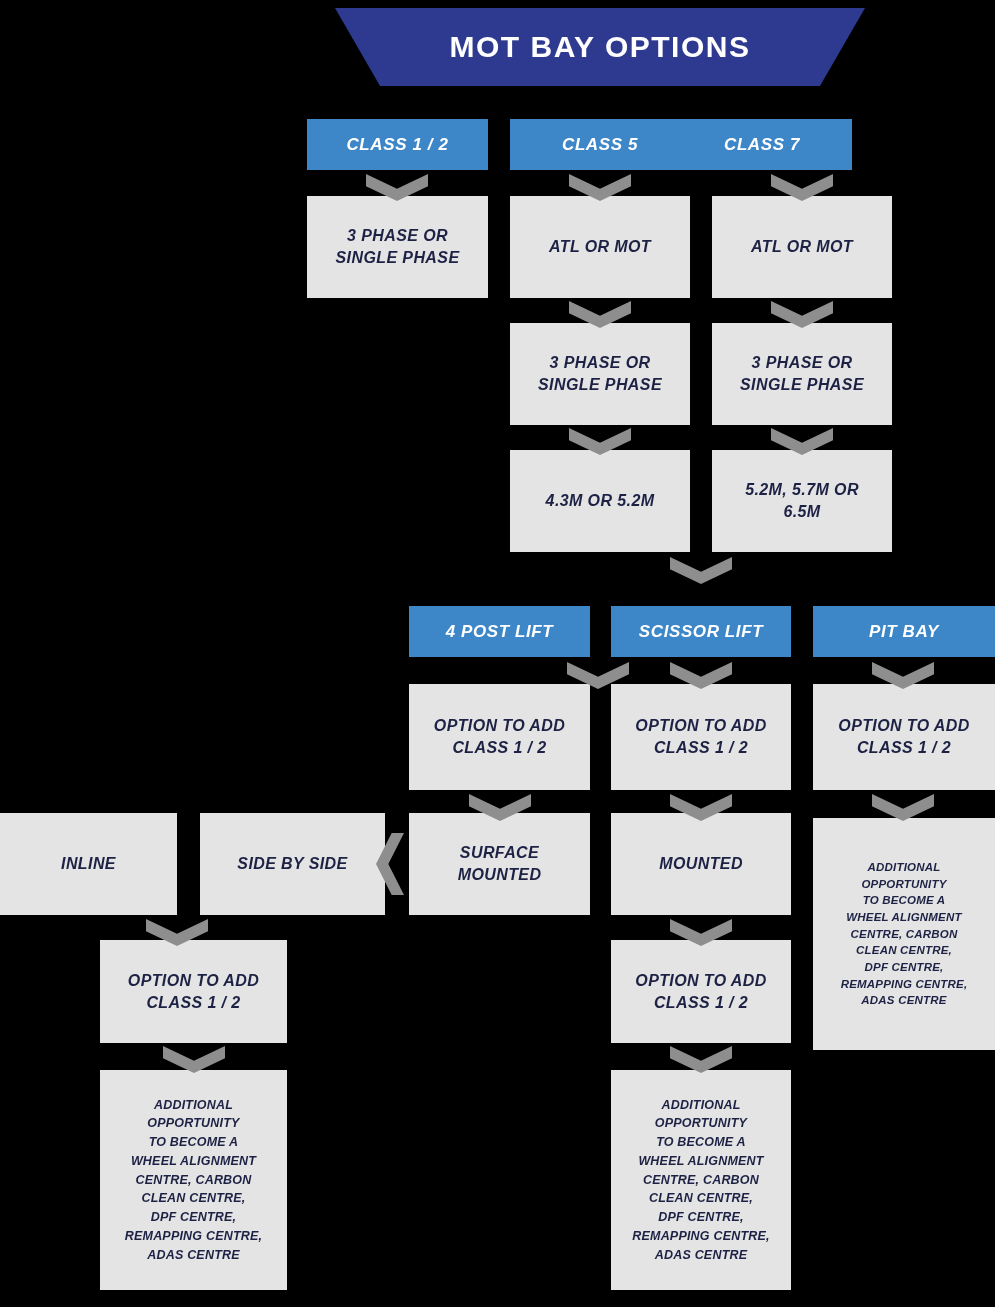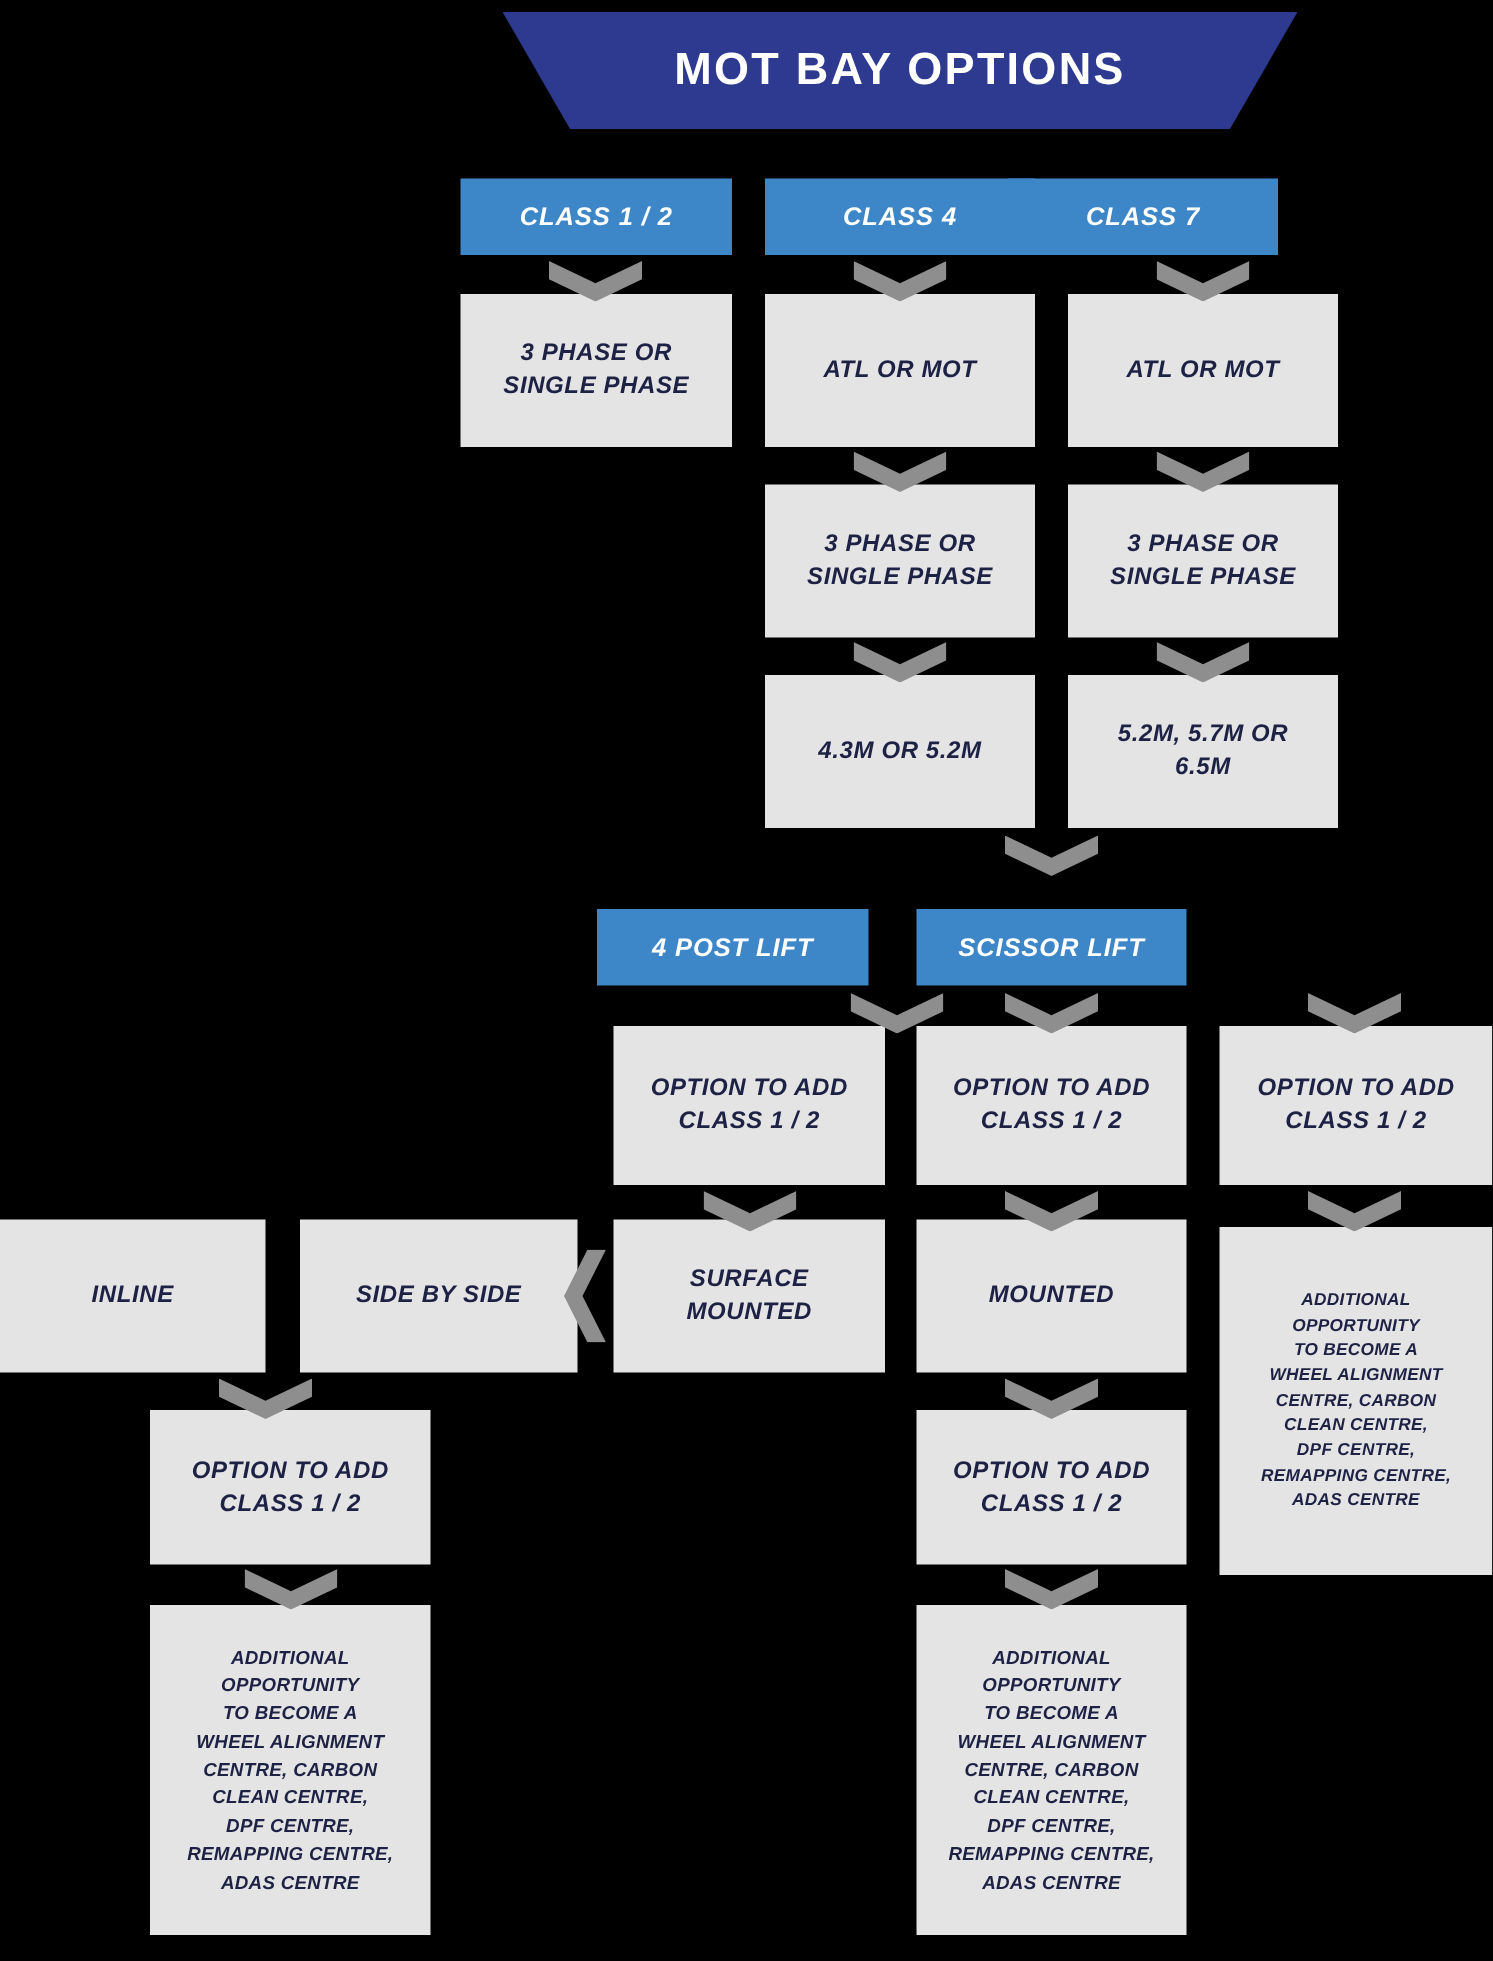--- a/index.html
+++ b/index.html
@@ -52,39 +52,40 @@
 </head>
 <body>
 
 <div class="canvas">
 
   <div class="abs banner" style="left:335px;top:8px;width:530px;height:78px">
     <span class="banner-text">MOT BAY OPTIONS</span>
   </div>
 
   <div class="abs box blue" style="left:307px;top:119px;width:181px;height:51px">CLASS 1 / 2</div>
-  <div class="abs box blue" style="left:510px;top:119px;width:180px;height:51px">CLASS 4</div>
+  <div class="abs box blue" style="left:510px;top:119px;width:180px;height:51px">CLASS 5</div>
   <div class="abs box blue" style="left:672px;top:119px;width:180px;height:51px">CLASS 7</div>
 
   <div class="abs box gray" style="left:307px;top:196px;width:181px;height:102px">3 PHASE OR
 SINGLE PHASE</div>
   <div class="abs box gray" style="left:510px;top:196px;width:180px;height:102px">ATL OR MOT</div>
   <div class="abs box gray" style="left:712px;top:196px;width:180px;height:102px">ATL OR MOT</div>
 
   <div class="abs box gray" style="left:510px;top:323px;width:180px;height:102px">3 PHASE OR
 SINGLE PHASE</div>
   <div class="abs box gray" style="left:712px;top:323px;width:180px;height:102px">3 PHASE OR
 SINGLE PHASE</div>
 
   <div class="abs box gray" style="left:510px;top:450px;width:180px;height:102px">4.3M OR 5.2M</div>
   <div class="abs box gray" style="left:712px;top:450px;width:180px;height:102px">5.2M, 5.7M OR
 6.5M</div>
 
-  <div class="abs box blue" style="left:398px;top:606px;width:181px;height:51px">4 POST LIFT</div>
+  <div class="abs box blue" style="left:409px;top:606px;width:181px;height:51px">4 POST LIFT</div>
   <div class="abs box blue" style="left:611px;top:606px;width:180px;height:51px">SCISSOR LIFT</div>
+  <div class="abs box blue" style="left:813px;top:606px;width:182px;height:51px">PIT BAY</div>
 
   <div class="abs box gray" style="left:409px;top:684px;width:181px;height:106px">OPTION TO ADD
 CLASS 1 / 2</div>
   <div class="abs box gray" style="left:611px;top:684px;width:180px;height:106px">OPTION TO ADD
 CLASS 1 / 2</div>
   <div class="abs box gray" style="left:813px;top:684px;width:182px;height:106px">OPTION TO ADD
 CLASS 1 / 2</div>
 
   <div class="abs box gray" style="left:0px;top:813px;width:177px;height:102px">INLINE</div>
   <div class="abs box gray" style="left:409px;top:813px;width:181px;height:102px">SURFACE

